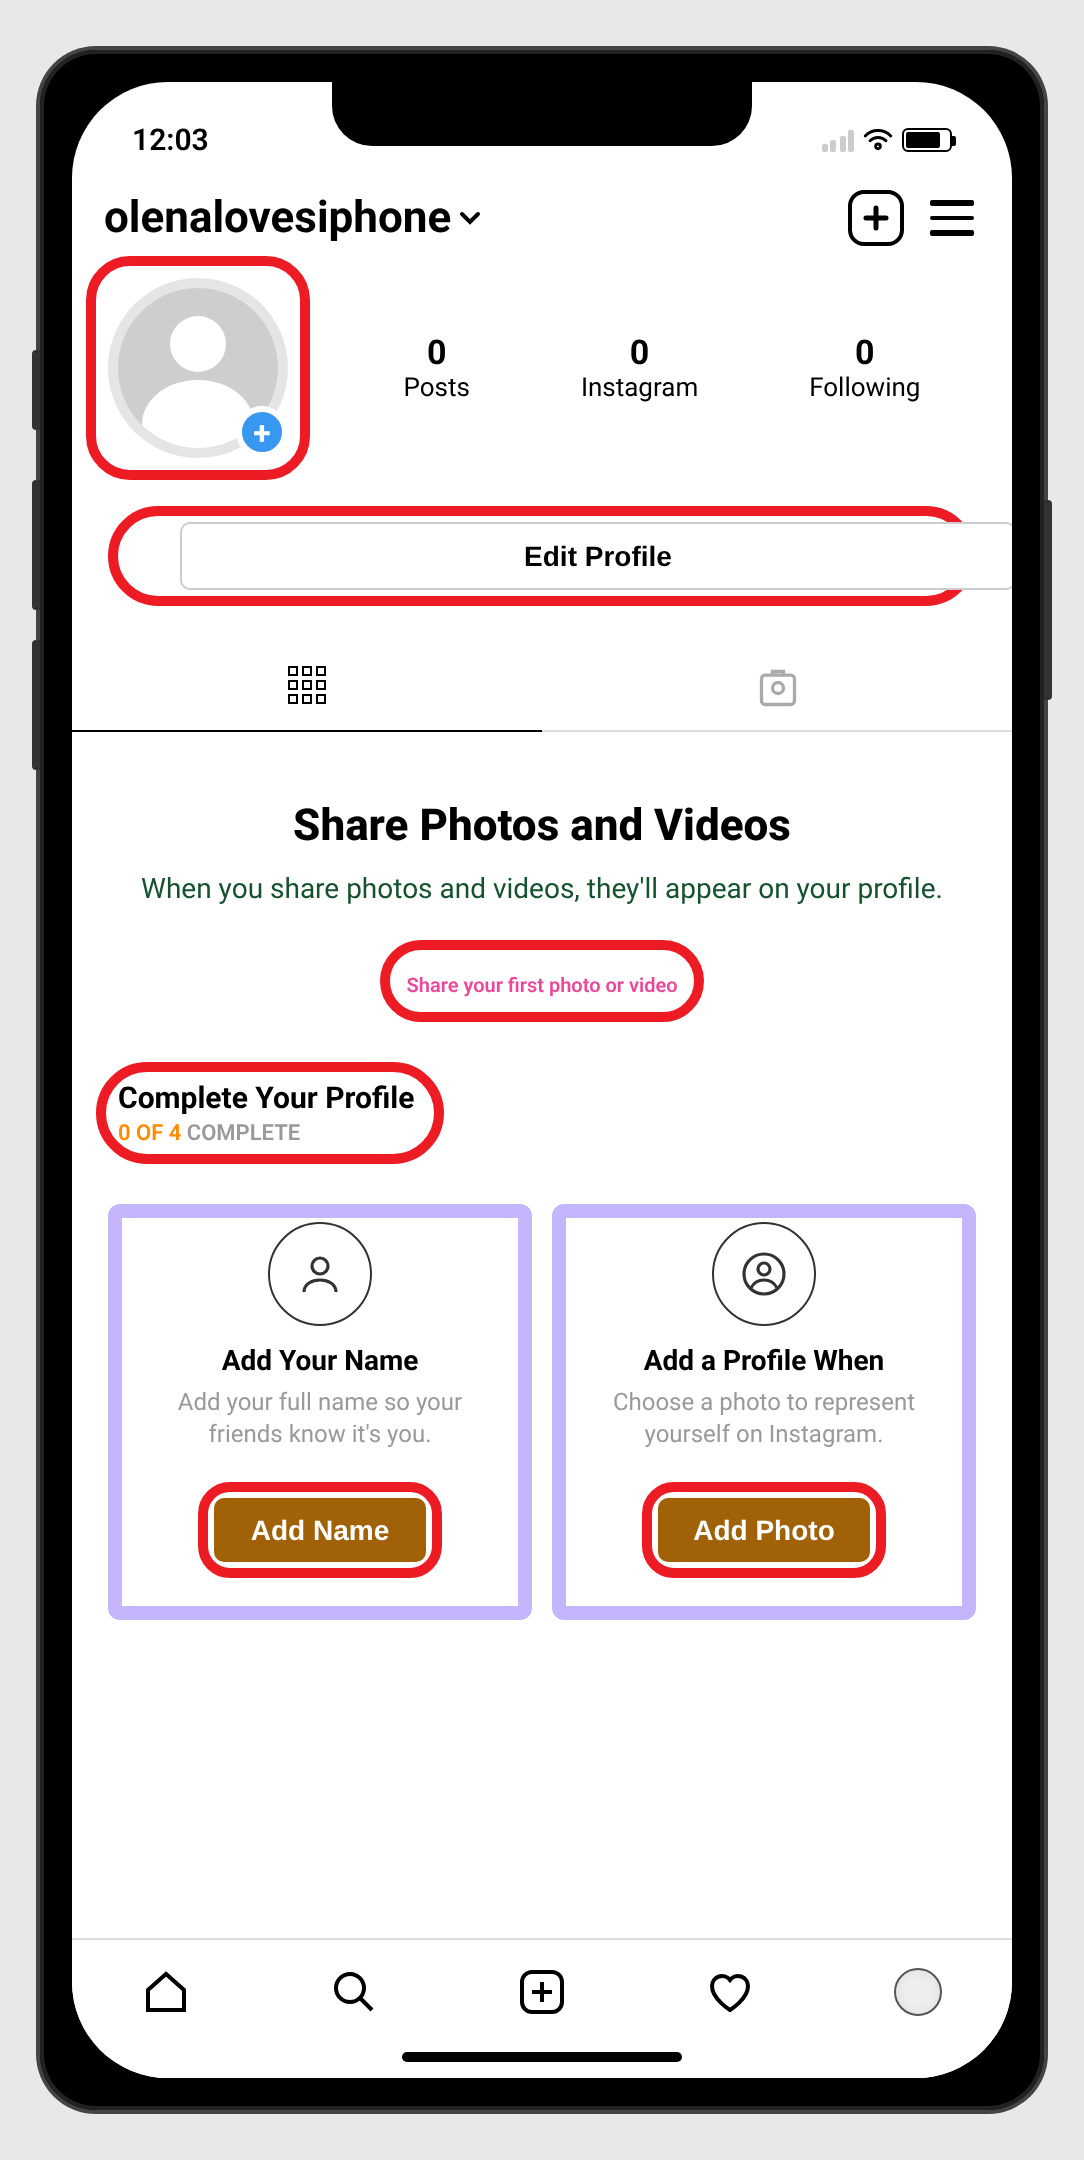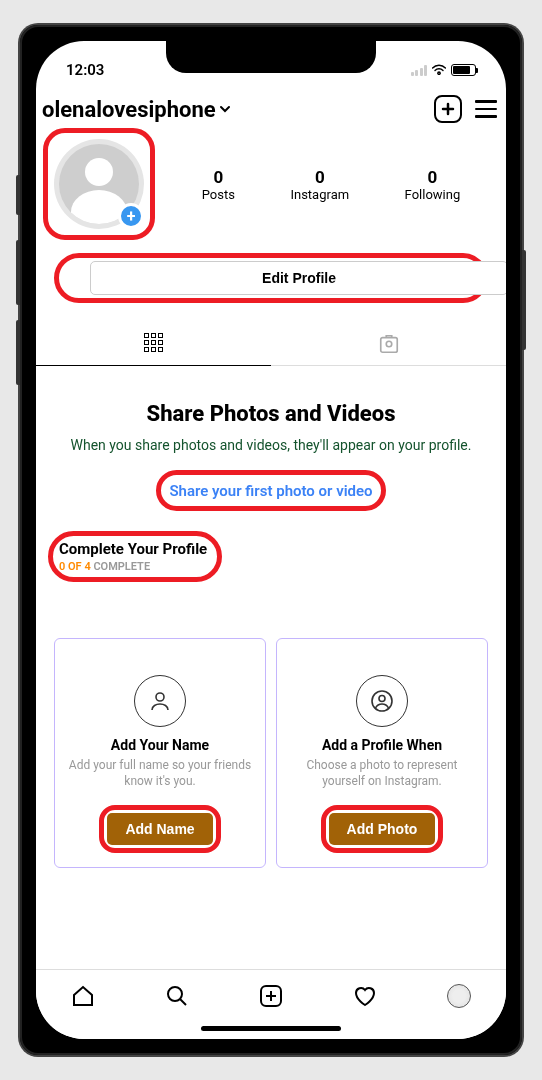--- a/index.html
+++ b/index.html
@@ -8,21 +8,21 @@
       display: flex;
       justify-content: center;
       align-items: center;
       min-height: 1080px;
       font-family: -apple-system, BlinkMacSystemFont, "Segoe UI", Roboto, Helvetica, Arial, sans-serif;
     }
     .phone-frame {
       width: 502px;
       height: 1030px;
       background: #000;
-      border-radius: 18px;
+      border-radius: 28px;
       padding: 16px;
       position: relative;
       box-shadow: 0 0 0 2px #444, inset 0 0 0 2px #222;
     }
     .side-button-left-1 { position:absolute; left:-4px; top:150px; width:4px; height:40px; background:#333; border-radius:2px 0 0 2px;}
     .side-button-left-2 { position:absolute; left:-4px; top:215px; width:4px; height:65px; background:#333; border-radius:2px 0 0 2px;}
     .side-button-left-3 { position:absolute; left:-4px; top:295px; width:4px; height:65px; background:#333; border-radius:2px 0 0 2px;}
     .side-button-right { position:absolute; right:-4px; top:225px; width:4px; height:100px; background:#333; border-radius:0 2px 2px 0;}
     .screen {
       width: 100%;
@@ -56,21 +56,21 @@
     .signal-bars span:nth-child(1){height:4px;}
     .signal-bars span:nth-child(2){height:6px;}
     .signal-bars span:nth-child(3){height:8px;}
     .signal-bars span:nth-child(4){height:11px;}
     .wifi { width:16px; height:12px;}
     .battery { width:25px; height:12px; border:1px solid #000; border-radius:3px; position:relative; padding:1px;}
     .battery::after { content:''; position:absolute; right:-3px; top:3px; width:2px; height:5px; background:#000; border-radius:0 1px 1px 0;}
     .battery-fill { width:80%; height:100%; background:#000; border-radius:1px;}
 
     .header {
-      display:flex; align-items:center; padding:8px 6px; gap:10px;
+      display:flex; align-items:center; padding:8px 16px; gap:10px;
     }
     .username { font-size:22px; font-weight:700; flex:1; display:flex; align-items:center; gap:2px;}
     .header-btn { width:28px; height:28px; display:flex; align-items:center; justify-content:center;}
     .add-post-btn { border:2.5px solid #000; border-radius:8px; font-size:18px; font-weight:700;}
     .menu-btn { display:flex; flex-direction:column; gap:5px; justify-content:center;}
     .menu-btn span { display:block; width:22px; height:2.5px; background:#000; border-radius:1px;}
 
     .profile-row { display:flex; align-items:center; padding:8px 18px 12px; gap:30px;}
     .avatar-container { position:relative; width:90px; height:90px;}
     .avatar-ring { width:90px; height:90px; border-radius:50%; background:#e5e5e5; display:flex; align-items:center; justify-content:center;}
@@ -94,30 +94,30 @@
     .tab { flex:1; display:flex; justify-content:center; padding:10px 0; border-bottom:1px solid #ddd;}
     .tab.active { border-bottom:1.5px solid #000;}
     .grid-icon { display:grid; grid-template-columns:repeat(3,5px); grid-template-rows:repeat(3,5px); gap:2px;}
     .grid-icon span{border:1px solid #000;}
     .tab:not(.active) .tagged-svg { stroke:#aaa;}
 
     .empty-state { text-align:center; padding:35px 30px 20px;}
     .empty-title { font-size:22px; font-weight:800; margin-bottom:10px;}
     .empty-sub { font-size:14px; color:#14532d; margin-bottom:14px; line-height:1.4;}
     .share-link-hl { display:inline-block; padding:6px 8px;}
-    .share-link { color:#3b82f6; font-size:15px; font-weight:600;}
+    .share-link { color:#ec4899; font-size:10px; font-weight:600;}
 
     .complete-section { padding:0 18px 10px;}
     .complete-hl { display:inline-block; padding:4px 10px 4px 6px; margin-left:-6px;}
     .complete-title { font-size:15px; font-weight:700;}
     .complete-progress { font-size:11px; color:#999; font-weight:600; margin-top:2px;}
     .complete-progress .orange { color:#ff8a00;}
 
     .cards { display:flex; gap:10px; padding:10px 18px;}
-    .card { flex:1; border:1px solid #c4b5fd; border-radius:6px; padding:36px 10px 14px; text-align:center;margin-top:36px;}
+    .card { flex:1; border:7px solid #c4b5fd; border-radius:6px; padding:2px 10px 14px; text-align:center;}
     .card-circle { width:52px; height:52px; border:1.5px solid #333; border-radius:50%; margin:0 auto 10px; display:flex; align-items:center; justify-content:center;}
     .card-title { font-size:14px; font-weight:700; margin-bottom:4px;}
     .card-sub { font-size:12px; color:#999; line-height:1.4; margin-bottom:14px; min-height:34px;}
     .card-btn-hl { display:inline-block; padding:3px; border-radius:16px;}
     .card-btn { background:#a16207; color:#fff; border:none; padding:8px 18px; border-radius:5px; font-size:14px; font-weight:700; cursor:pointer;}
 
     .bottom-nav { position:absolute; bottom:0; left:0; right:0; height:70px; border-top:1px solid #ddd; background:#fff; display:flex; justify-content:space-around; align-items:center; padding-bottom:18px;}
     .nav-item { width:28px; height:28px; display:flex; align-items:center; justify-content:center;}
     .nav-avatar { width:24px; height:24px; border-radius:50%; border:1px solid #555; background:radial-gradient(circle,#eee 40%,#ddd 100%);}
     .home-indicator { position:absolute; bottom:8px; left:50%; transform:translateX(-50%); width:140px; height:5px; background:#000; border-radius:3px;}

